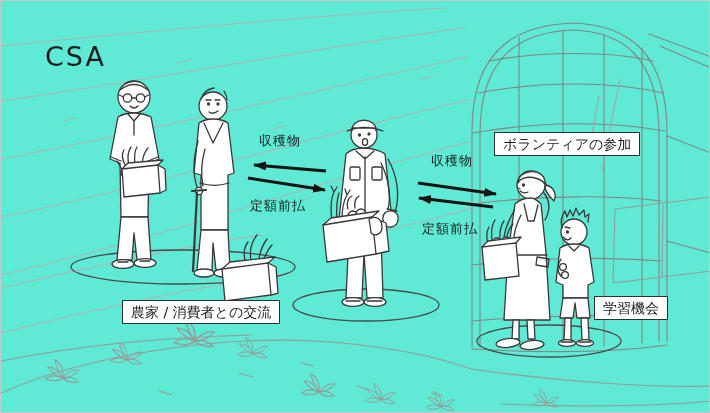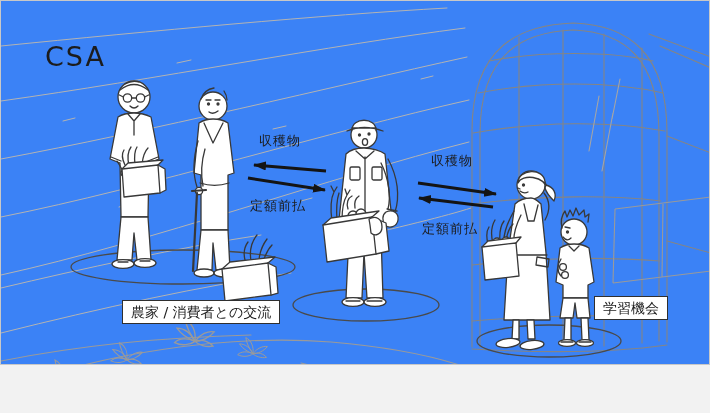--- a/index.html
+++ b/index.html
@@ -1,19 +1,19 @@
 <!DOCTYPE html>
 <html><head>
 <meta charset="utf-8">
 <style>
   html,body{margin:0;padding:0;background:#f2f2f2;}
   .stage{
     position:relative;
-    width:710px;height:365px;
-    background:#3b82f6;
+    width:710px;height:413px;
+    background:#5eead4;
     overflow:hidden;
     font-family:"DejaVu Sans","Liberation Sans",sans-serif;
     border:1px solid #c8c8c8;
     box-sizing:border-box;
   }
   .stage svg{position:absolute;left:0;top:0;}
   .lbl{position:absolute;color:#1c1c1c;white-space:nowrap;}
   .csa{left:44px;top:40px;font-size:27px;font-weight:500;letter-spacing:2px;}
   .flow{font-size:13px;letter-spacing:1px;}
   .flow-harvest-left{left:258px;top:131px;}
@@ -234,15 +234,16 @@
     </g>
   </svg>
 
   <div class="lbl csa">CSA</div>
 
   <div class="lbl flow flow-harvest-left">収穫物</div>
   <div class="lbl flow flow-prepay-left">定額前払</div>
   <div class="lbl flow flow-harvest-right">収穫物</div>
   <div class="lbl flow flow-prepay-right">定額前払</div>
 
+  <div class="callout callout-volunteer">ボランティアの参加</div>
   <div class="callout callout-exchange">農家 / 消費者との交流</div>
   <div class="callout callout-learning">学習機会</div>
 </div>
 
 </body></html>

